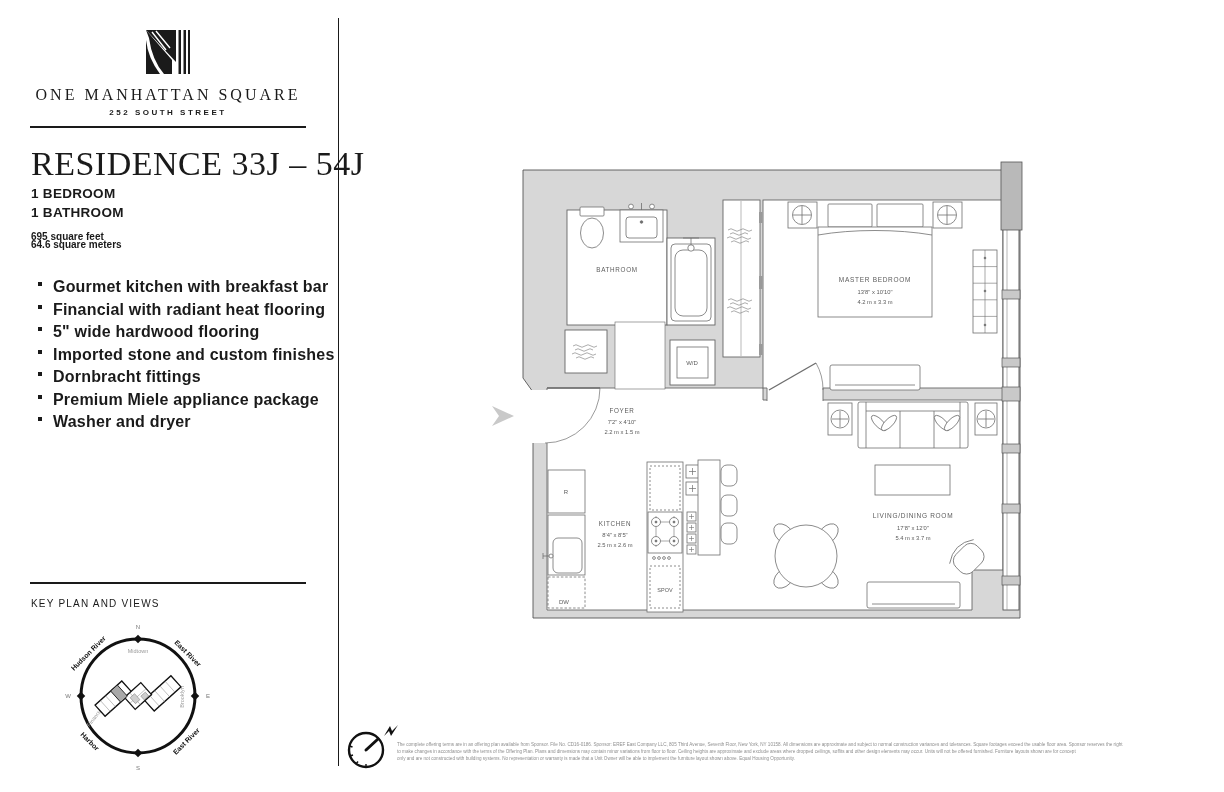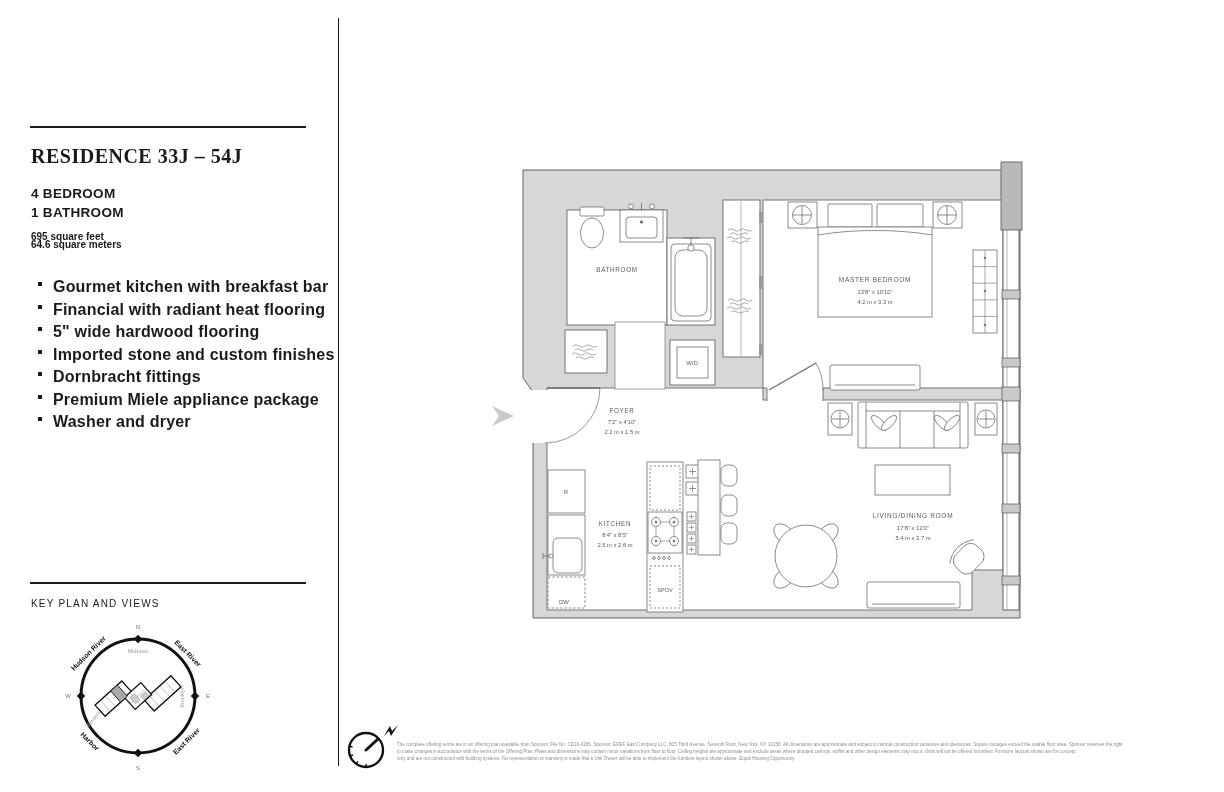--- a/index.html
+++ b/index.html
@@ -12,21 +12,21 @@
   .rule { position:absolute; left:30px; width:276px; height:2px; background:#1a1a1a; }
   .rule.r1 { top:126px; } .rule.r2 { top:582px; }
 
   .logo-wrap { position:absolute; left:30px; top:30px; width:276px; text-align:center; }
   .logo-mark { display:inline-block; width:44px; height:44px; }
   .brand-name { margin-top:8px; font-family:"Liberation Serif", serif; font-size:16px;
                 letter-spacing:3px; font-weight:400; white-space:nowrap; }
   .brand-addr { margin-top:4px; font-size:8px; font-weight:700; letter-spacing:2.5px; }
 
   .res-title { position:absolute; left:31px; top:145px; font-family:"Liberation Serif", serif;
-               font-weight:700; font-size:20px; letter-spacing:0.5px; white-space:nowrap; }
+               font-weight:400; font-size:34px; letter-spacing:0.5px; white-space:nowrap; }
   .rooms-line { position:absolute; left:31px; font-size:13.5px; font-weight:700; letter-spacing:0.3px; }
   .beds { top:186px; } .baths { top:205px; }
   .area-line { position:absolute; left:31px; font-size:10px; font-weight:700; }
   .sqft { top:231px; } .sqm { top:239px; }
 
   .features { position:absolute; left:38px; top:278px; list-style:none; }
   .features li { position:relative; padding-left:15px; margin-bottom:4.5px;
                  font-size:16px; font-weight:700; letter-spacing:0.2px; }
   .features li .sq { position:absolute; left:0; top:4px; width:4px; height:4px; background:#1a1a1a; }
 
@@ -43,27 +43,40 @@
   .disclaimer div { white-space:nowrap; overflow:hidden; }
 
   #keyplan-svg { position:absolute; left:50px; top:615px; }
   #minicompass { position:absolute; left:344px; top:720px; }
 </style>
 </head>
 <body>
 
 <div id="page">
 
+  <div class="logo-wrap">
+    <svg class="logo-mark" viewBox="0 0 44 44">
+      <rect x="0" y="0" width="44" height="44" fill="#1a1a1a"></rect>
+      <path d="M0,0 L30,32 L30,44 L14,44 Q2,28 0,10 Z" fill="#ffffff"></path>
+      <path d="M0,0 L26,30 L26,44 L18,44 Q6,30 3,8 Z" fill="#1a1a1a"></path>
+      <rect x="30" y="0" width="2.5" height="44" fill="#ffffff"></rect>
+      <rect x="35" y="0" width="2.5" height="44" fill="#ffffff"></rect>
+      <rect x="40" y="0" width="2" height="44" fill="#ffffff"></rect>
+      <path d="M6,2 L20,20 M10,1 L24,18" stroke="#ffffff" stroke-width="1.4"></path>
+    </svg>
+    <div class="brand-name">ONE MANHATTAN SQUARE</div>
+    <div class="brand-addr">252 SOUTH STREET</div>
+  </div>
 
   <div class="divider-v"></div>
   <div class="rule r1"></div>
   <div class="rule r2"></div>
 
   <div class="res-title">RESIDENCE 33J – 54J</div>
-  <div class="rooms-line beds">4 BEDROOM</div>
+  <div class="rooms-line beds">1 BEDROOM</div>
   <div class="rooms-line baths">1 BATHROOM</div>
   <div class="area-line sqft">695 square feet</div>
   <div class="area-line sqm">64.6 square meters</div>
 
   <ul class="features">
     <li><span class="sq"></span><span>Gourmet kitchen with breakfast bar</span></li>
     <li><span class="sq"></span><span>Financial with radiant heat flooring</span></li>
     <li><span class="sq"></span><span>5" wide hardwood flooring</span></li>
     <li><span class="sq"></span><span>Imported stone and custom finishes</span></li>
     <li><span class="sq"></span><span>Dornbracht fittings</span></li>

